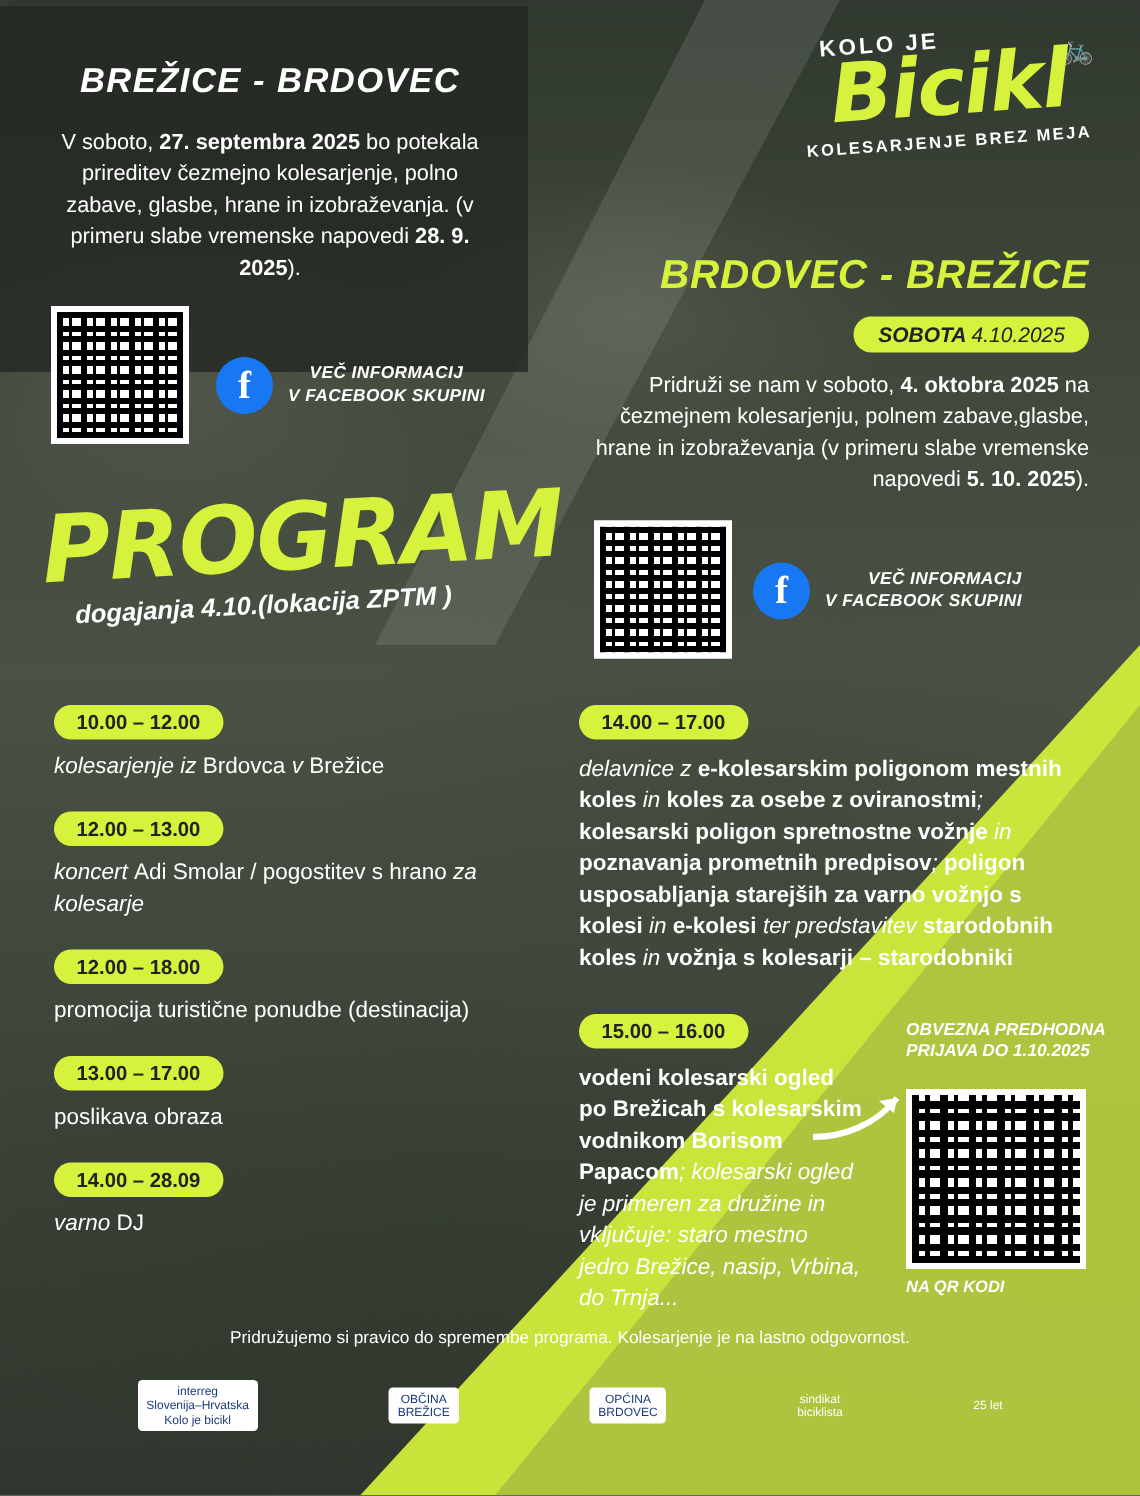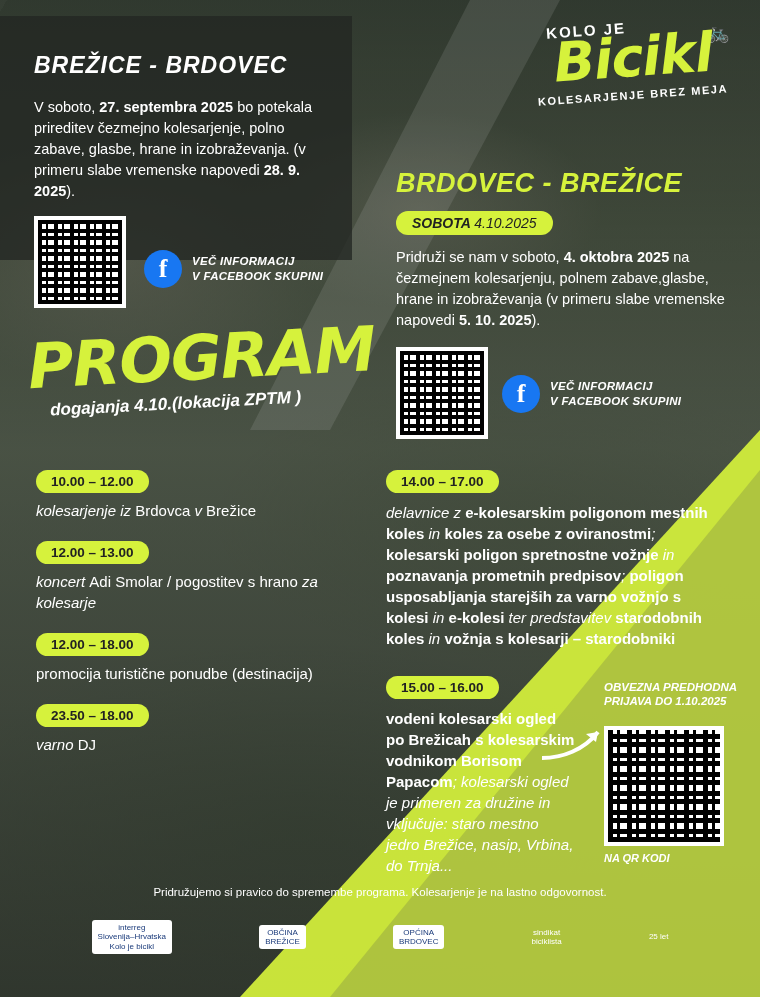--- a/index.html
+++ b/index.html
@@ -35,23 +35,24 @@
   }
   
   .ribbon {
     position:absolute; left:0; right:0; bottom:0; height:997px;
     pointer-events:none;
   }
   .content { position:relative; z-index:4; }
 
   
   .top-left {
-    position:absolute; left:0; top:16px; width:352px; height:244px;
+    position:absolute; left:0; top:4px; width:352px; height:244px;
     background:rgba(35,38,35,.78);
     padding:28px 26px 12px 34px;
+    text-align:center;
   }
   .ttl-1 {
     color:#fff; font-weight:bold; font-size:23px; letter-spacing:1px;
     font-style:italic; margin:8px 0 18px 0;
   }
   .para {
     color:#fff; font-size:14.5px; line-height:1.45;
   }
   .para b { font-weight:bold; }
   .qr {
@@ -78,21 +79,21 @@
   .logo .l1 { color:#fff; font-weight:bold; font-size:15px; letter-spacing:2px; transform:rotate(-4deg); text-align:left; margin-left:18px;}
   .logo .l2 {
     color:#d6f23c; font-size:54px; font-weight:bold; font-style:italic;
     line-height:.85; transform:rotate(-4deg); letter-spacing:-1px;
     font-family:"DejaVu Sans", sans-serif;
   }
   .logo .l3 { color:#fff; font-size:11px; font-weight:bold; letter-spacing:1.6px; margin-top:8px; transform:rotate(-4deg);}
   .bike-glyph { font-size:20px; color:#d6f23c; position:absolute; right:8px; top:2px;}
 
   
-  .right-col { position:absolute; left:396px; top:168px; width:330px; }
+  .right-col { position:absolute; left:396px; top:168px; width:330px;text-align:right; }
   .ttl-2 { color:#d6f23c; font-weight:bold; font-style:italic; font-size:27px; letter-spacing:.5px; }
   .pill {
     display:inline-block; background:#d6f23c; color:#222; font-weight:bold;
     border-radius:14px; padding:4px 16px; font-size:14px; margin-top:12px; font-style:italic;
   }
   .pill b { font-weight:normal; }
   .right-col .para { margin-top:12px; }
 
   .qr-row { display:flex; align-items:flex-start; gap:14px; margin-top:16px; }
   .qr-row .fb-row { margin:28px 0 0 0; }
@@ -231,23 +232,29 @@
         </div>
       </div>
 
       <div class="sched-item">
         <div class="time-pill">12.00 – 18.00</div>
         <div class="sched-desc">
           <b>promocija turistične ponudbe (destinacija)</b>
         </div>
       </div>
 
-
-      <div class="sched-item">
-        <div class="time-pill">23.50 – 18.00</div>
+      <div class="sched-item">
+        <div class="time-pill">13.00 – 17.00</div>
+        <div class="sched-desc">
+          <b>poslikava obraza</b>
+        </div>
+      </div>
+
+      <div class="sched-item">
+        <div class="time-pill">14.00 – 28.09</div>
         <div class="sched-desc">
           <span>varno </span><b>DJ</b>
         </div>
       </div>
 
     </div>
 
     <div class="rblock rb1">
       <div class="time-pill">14.00 – 17.00</div>
       <div class="rdesc">

